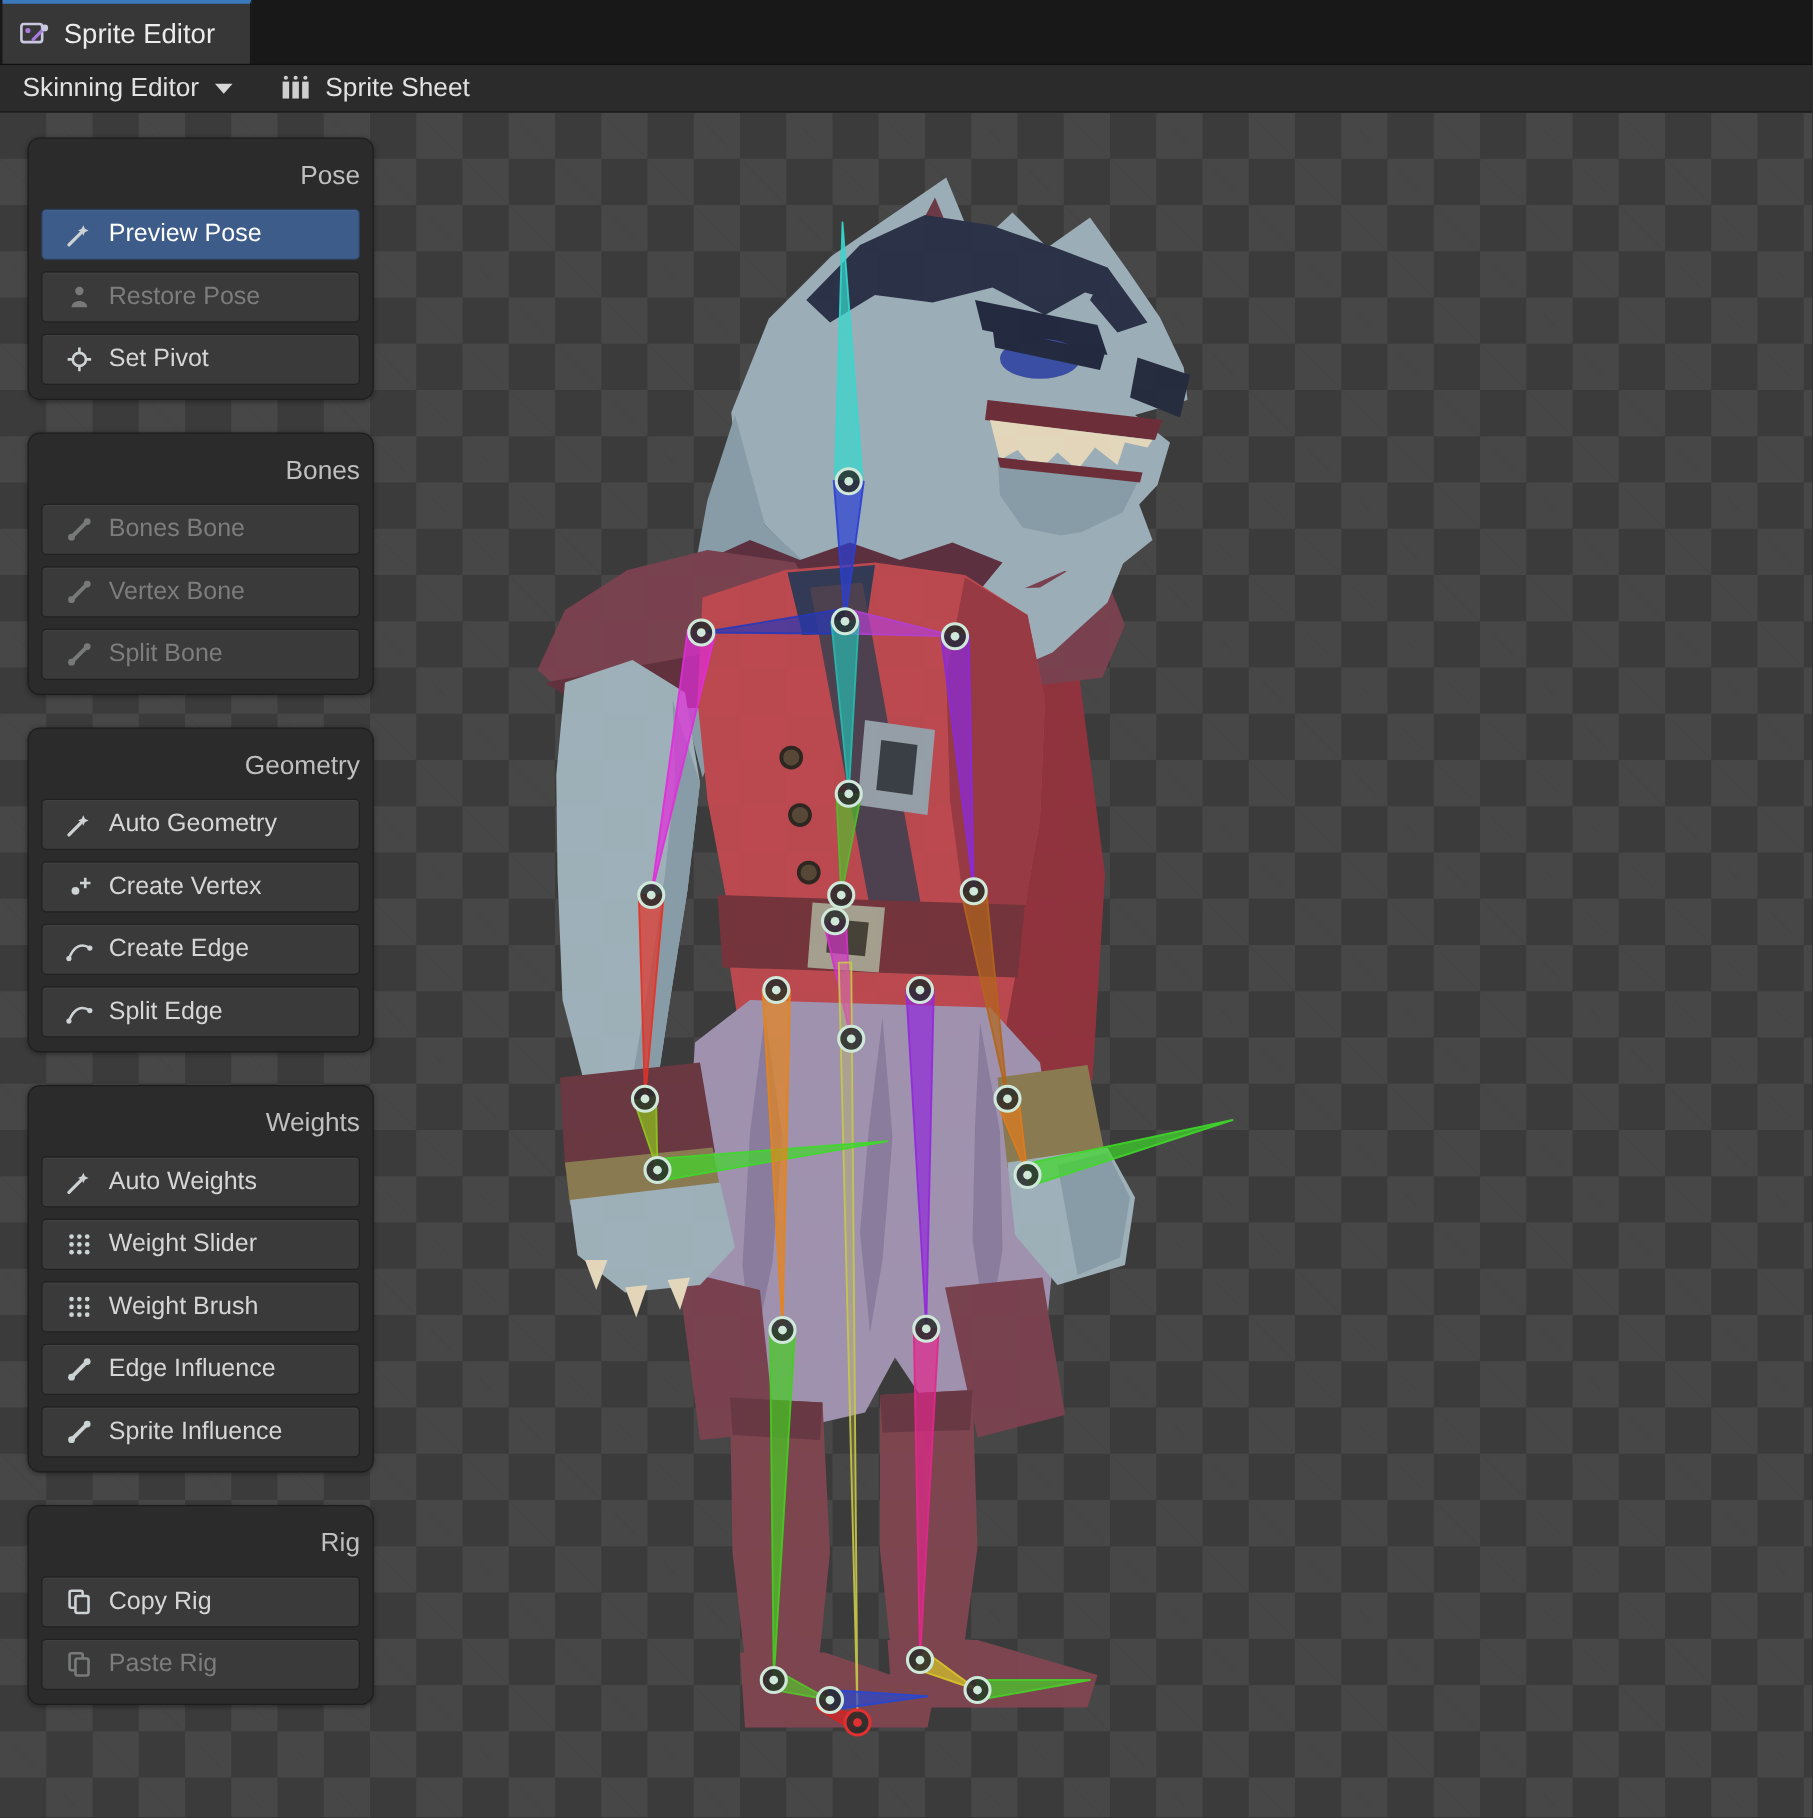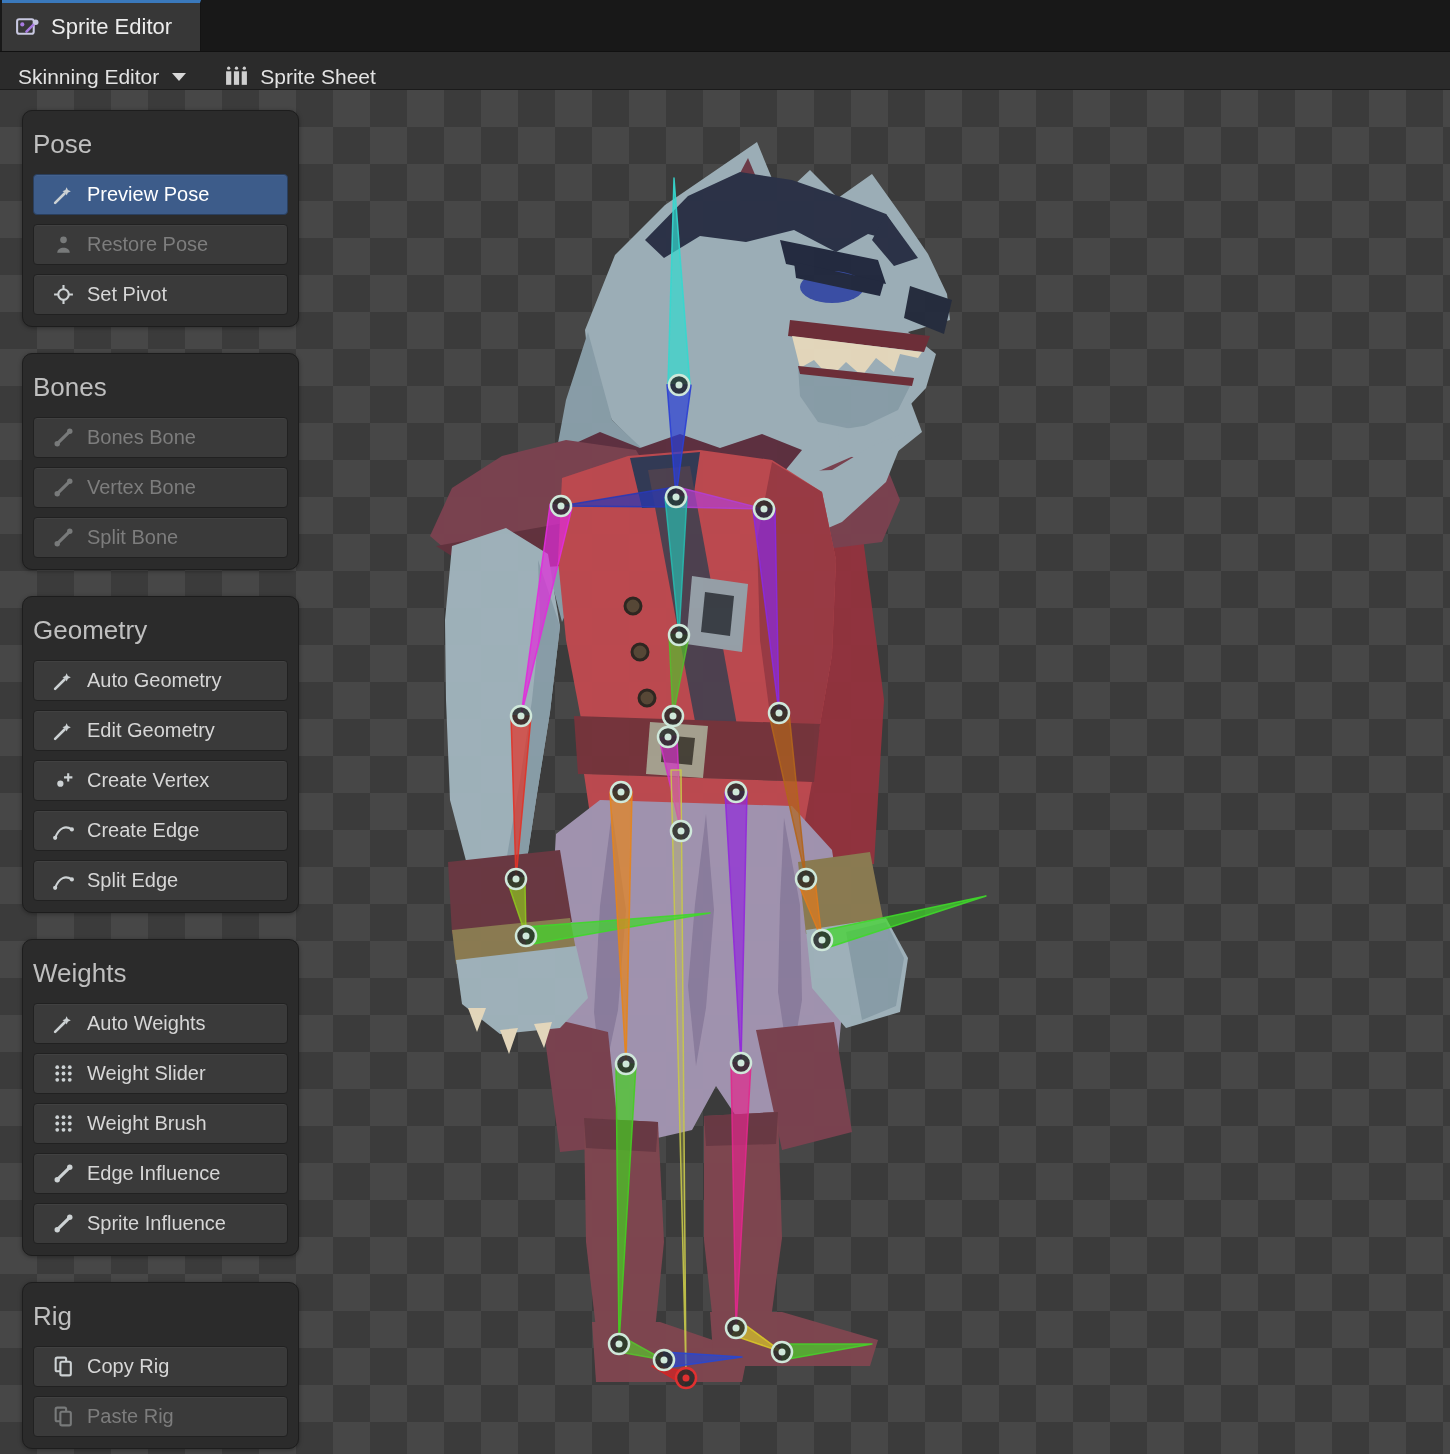--- a/index.html
+++ b/index.html
@@ -20,30 +20,30 @@
 
   .scene{position:absolute;left:0;top:0;width:1450px;height:1454px;z-index:2;pointer-events:none;}
   .scene [data-interactable="true"]{pointer-events:auto;}
 
   
   .tab-bar{position:absolute;top:0;left:0;right:0;height:52px;background:#181818;z-index:6;display:flex;align-items:stretch;border-bottom:1px solid #111;}
   .tab{margin-left:2px;display:flex;align-items:center;gap:10px;padding:0 28px 0 12px;background:#373737;border-top:3px solid var(--tab_accent,#3a79bc);border-right:1px solid #141414;color:#ececec;font-size:22px;cursor:pointer;}
   .tab-ic{width:27px;height:27px;}
 
   
-  .toolbar{position:absolute;top:52px;left:0;right:0;height:38px;background:#2b2b2b;z-index:6;display:flex;align-items:flex-end;border-bottom:1px solid #1b1b1b;}
+  .toolbar{position:absolute;top:52px;left:0;right:0;height:38px;background:#2b2b2b;z-index:6;display:flex;align-items:center;border-bottom:1px solid #1b1b1b;}
   .tb-item{display:flex;align-items:center;gap:11px;padding:0 18px;color:#e2e2e2;font-size:21px;cursor:pointer;}
   .tb-sep{width:2px;background:#1e1e1e;}
   .caret{width:0;height:0;border-left:7px solid transparent;border-right:7px solid transparent;border-top:8px solid #d8d8d8;margin-left:2px;}
   .ss-ic{width:25px;height:25px;}
 
   
   .panels{position:absolute;left:22px;top:110px;width:277px;display:flex;flex-direction:column;gap:26px;z-index:5;}
   .panel{background:var(--panel_bg,#2b2b2b);border:1px solid #1d1d1d;border-radius:10px;padding:9px 10px 10px;box-shadow:0 1px 4px rgba(0,0,0,.35);}
-  .panel-title{text-align:left;color:#bfbfbf;font-size:26px;padding:9px 0 14px;}
+  .panel-title{text-align:right;color:#bfbfbf;font-size:21px;padding:9px 0 14px;}
   .btn{display:flex;align-items:center;gap:12px;height:41px;background:#3a3a3a;border:1px solid #212121;border-radius:4px;padding:0 18px;color:#d6d6d6;font-size:20px;margin-bottom:9px;cursor:pointer;box-shadow:inset 0 1px 0 rgba(255,255,255,.04);}
   .btn:last-child{margin-bottom:1px;}
   .btn.selected{background:var(--selected_button,#3d5c8a);border-color:#2a3f5e;color:#fff;}
   .btn.disabled{color:#7d7d7d;cursor:default;}
   .btn.disabled svg{opacity:.42;}
   .btn svg.icon{width:23px;height:23px;flex:none;}
 </style>
 </head>
 <body>
 
@@ -338,27 +338,20 @@
         <div class="panel-title" data-interactable="false">Geometry</div>
         <div class="btn" data-interactable="true">
           <svg class="icon" viewBox="0 0 22 22" data-interactable="false">
             <path d="M3 19L12 10" stroke="#cdd2d4" stroke-width="2.5" stroke-linecap="round"></path>
             <path d="M14 4l1.2 2.6L18 8l-2.8 1.4L14 12l-1.2-2.6L10 8l2.8-1.4z" fill="#cdd2d4"></path>
           </svg>
           <span data-interactable="false">Auto Geometry</span>
         </div>
         <div class="btn" data-interactable="true">
           <svg class="icon" viewBox="0 0 22 22" data-interactable="false">
-            <path d="M3 19L12 10" stroke="#cdd2d4" stroke-width="2.5" stroke-linecap="round"></path>
-            <path d="M14 4l1.2 2.6L18 8l-2.8 1.4L14 12l-1.2-2.6L10 8l2.8-1.4z" fill="#cdd2d4"></path>
-          </svg>
-          <span data-interactable="false">Edit Geometry</span>
-        </div>
-        <div class="btn" data-interactable="true">
-          <svg class="icon" viewBox="0 0 22 22" data-interactable="false">
             <circle cx="8" cy="14" r="3" fill="#cdd2d4"></circle>
             <path d="M15.5 4v8M11.5 8h8" stroke="#cdd2d4" stroke-width="2"></path>
           </svg>
           <span data-interactable="false">Create Vertex</span>
         </div>
         <div class="btn" data-interactable="true">
           <svg class="icon" viewBox="0 0 22 22" data-interactable="false">
             <path d="M3 18C7 8 13 6 19 10" fill="none" stroke="#cdd2d4" stroke-width="2"></path>
             <circle cx="3" cy="18" r="2" fill="#cdd2d4"></circle>
             <circle cx="19" cy="10" r="2" fill="#cdd2d4"></circle>

